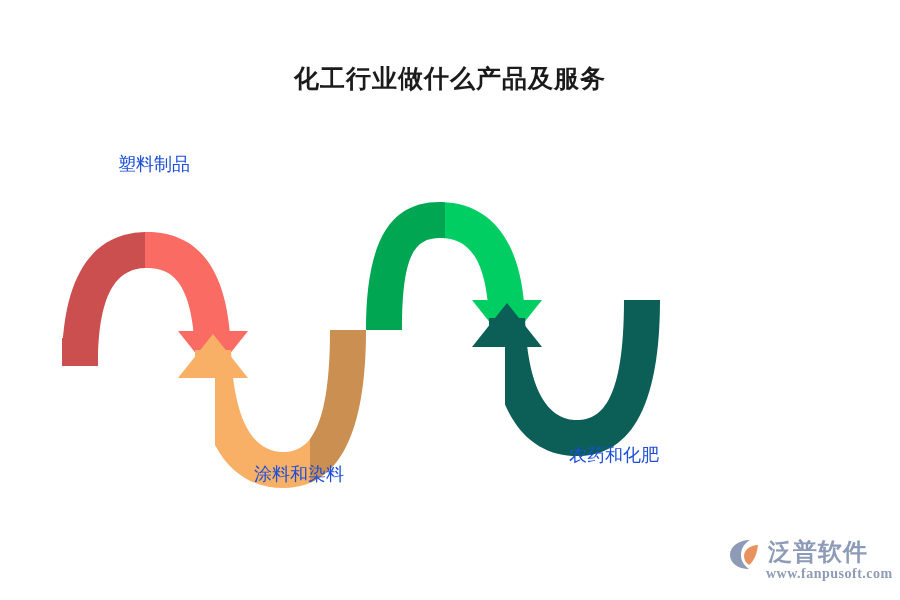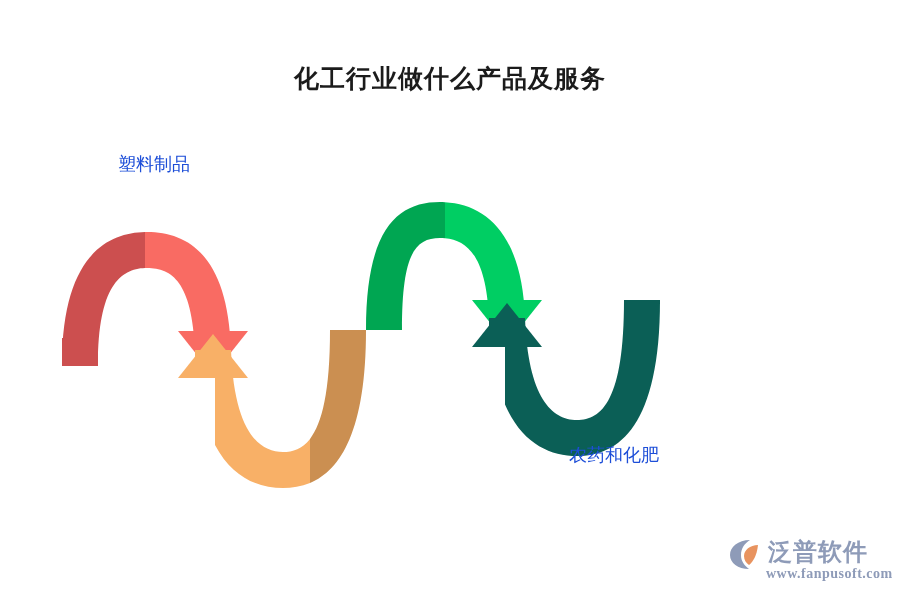--- a/index.html
+++ b/index.html
@@ -201,20 +201,21 @@
 
       <path d="M 624 300 L 624 304 L 660 304 L 660 300 Z" fill="#0b5f56"></path>
 
       <polygon points="507,303 472,347 542,347" fill="#0b5f56"></polygon>
       <polygon points="489,318 525,318 525,347 489,347" fill="#0b5f56"></polygon>
     </g>
 
   </svg>
 
   <div class="wave-label" id="label-plastic">塑料制品</div>
+  <div class="wave-label" id="label-coating">涂料和染料</div>
   <div class="wave-label" id="label-rubber">农药和化肥</div>
 
   <div id="brand-logo">
     <svg id="brand-mark" viewBox="0 0 36 32">
       <path d="M22 2 C10 2, 2 9, 2 17 C2 25, 10 31, 21 31 C16 27, 13 23, 13 17 C13 10, 17 5, 22 2 Z" fill="#8e9bb8"></path>
       <path d="M30 7 C22 7, 16 12, 16 18 C16 22, 18 25, 21 27 C25 24, 29 17, 30 7 Z" fill="#e8935f"></path>
     </svg>
     <div id="brand-name">泛普软件</div>
     <div id="brand-url">www.fanpusoft.com</div>
   </div>

